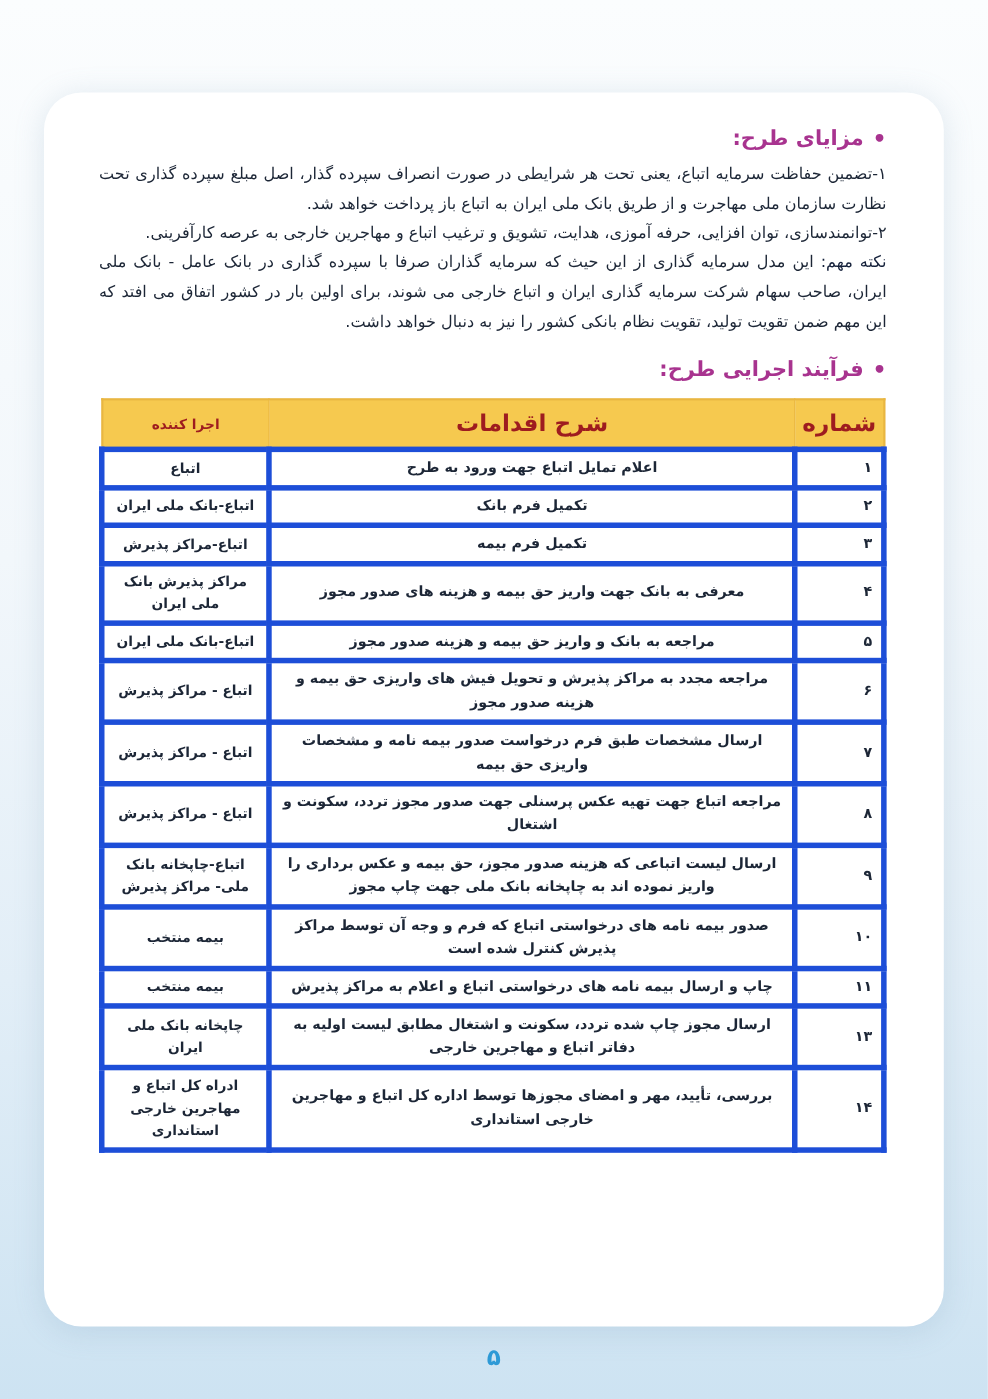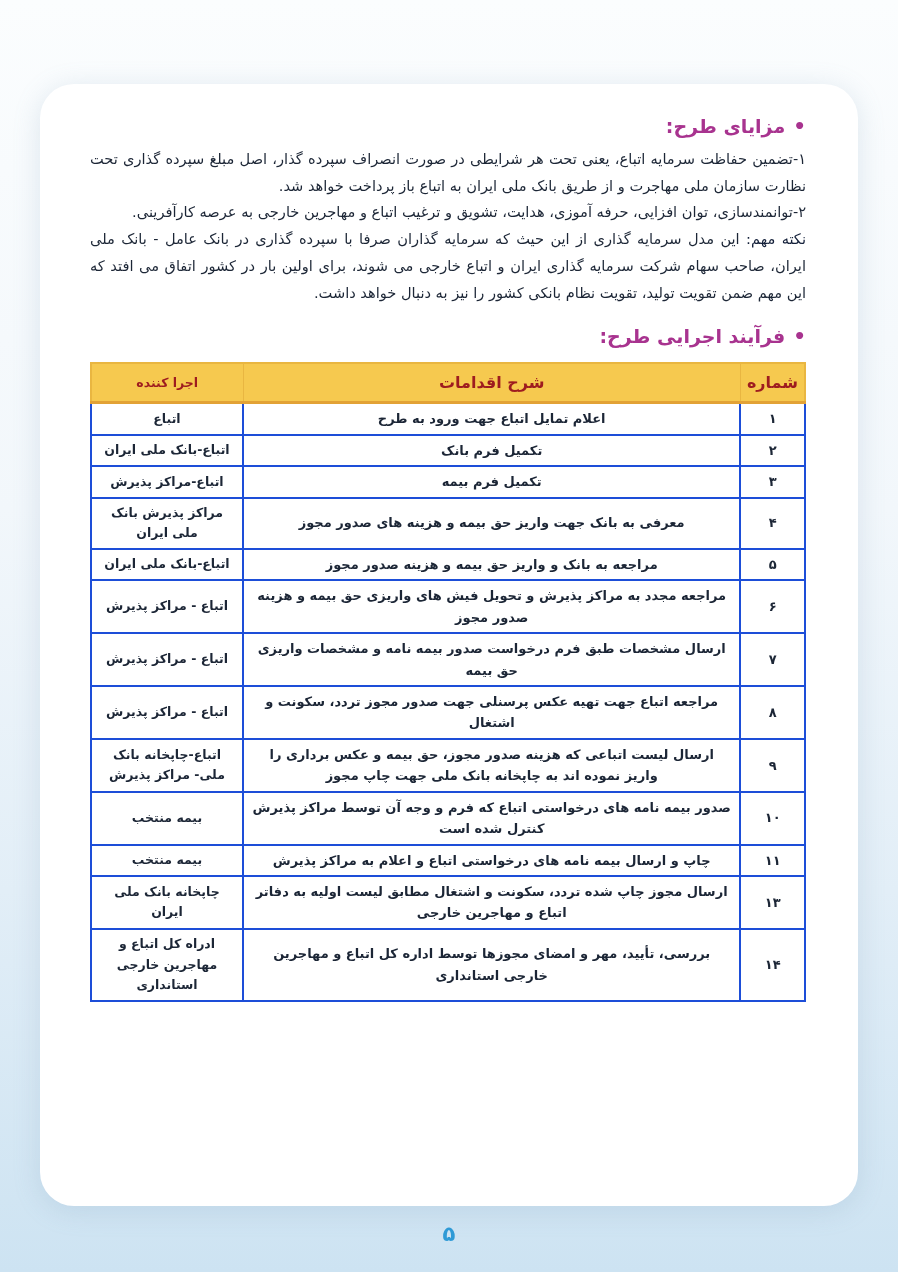--- a/index.html
+++ b/index.html
@@ -27,29 +27,29 @@
     line-height:1.83; text-align:justify;
   }
   .body-par .bold-prefix { color:#14203a;margin-top:32px; }
   .benefits-block { margin-bottom:18px; }
   .process-block { margin-bottom:14px; }
   table {
     width:100%; border-collapse:collapse;
     border:2px solid #e9b641; margin-top:10px;
   }
   th {
-    background:#f6c94f; color:#9e1c1f; font-weight:bold; font-size:16px;
+    background:#f6c94f; color:#9e1c1f; font-weight:bold; font-size:21px;
     padding:9px 6px; border:1px solid #e9b641; border-bottom:3px solid #e2a236;
     text-align:center;
   }
   td {
-    border:2px solid #1d4ed8; color:#1c2636; font-size:13px; font-weight:bold;
+    border:5px solid #1d4ed8; color:#1c2636; font-size:13px; font-weight:bold;
     text-align:center; vertical-align:middle; padding:4px 8px; line-height:1.65;
   }
-  .col-number { width:56px; }
+  .col-number { width:56px;text-align:right; }
   .col-executor { width:152px; font-size:12.5px; }
   .page-number {
     position:absolute; bottom:26px; left:0; right:0;
     text-align:center; color:#2e9ad6; font-size:21px; font-weight:bold;
   }
 </style>
 </head>
 <body>
 
 <div class="card">

